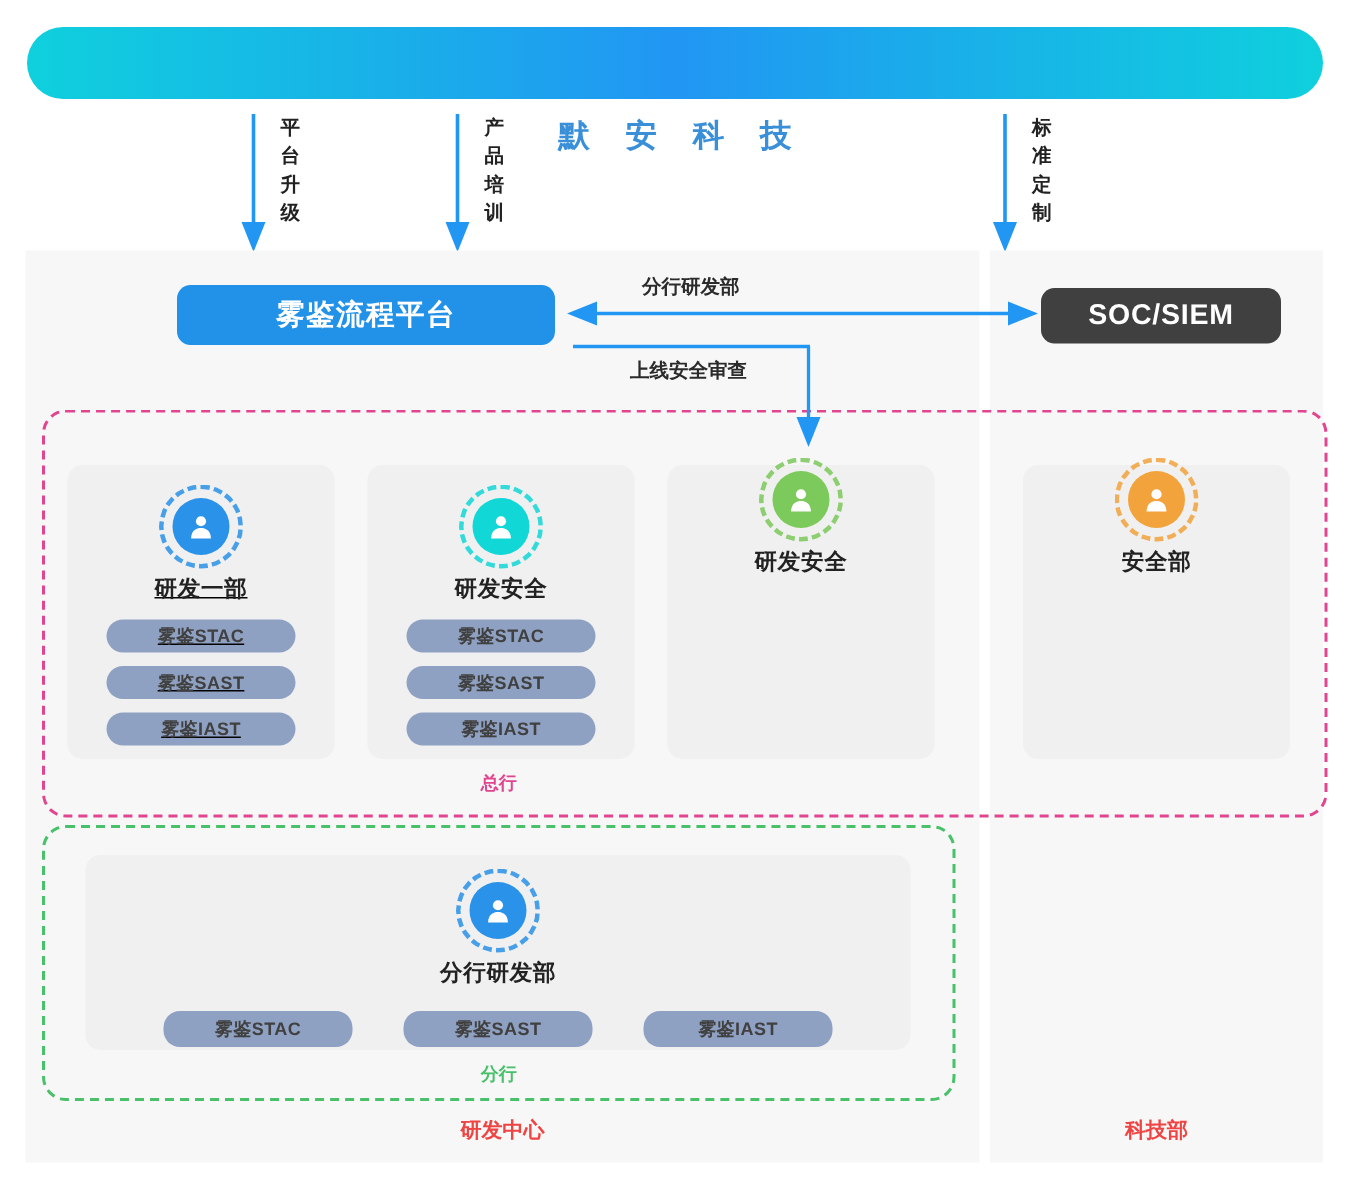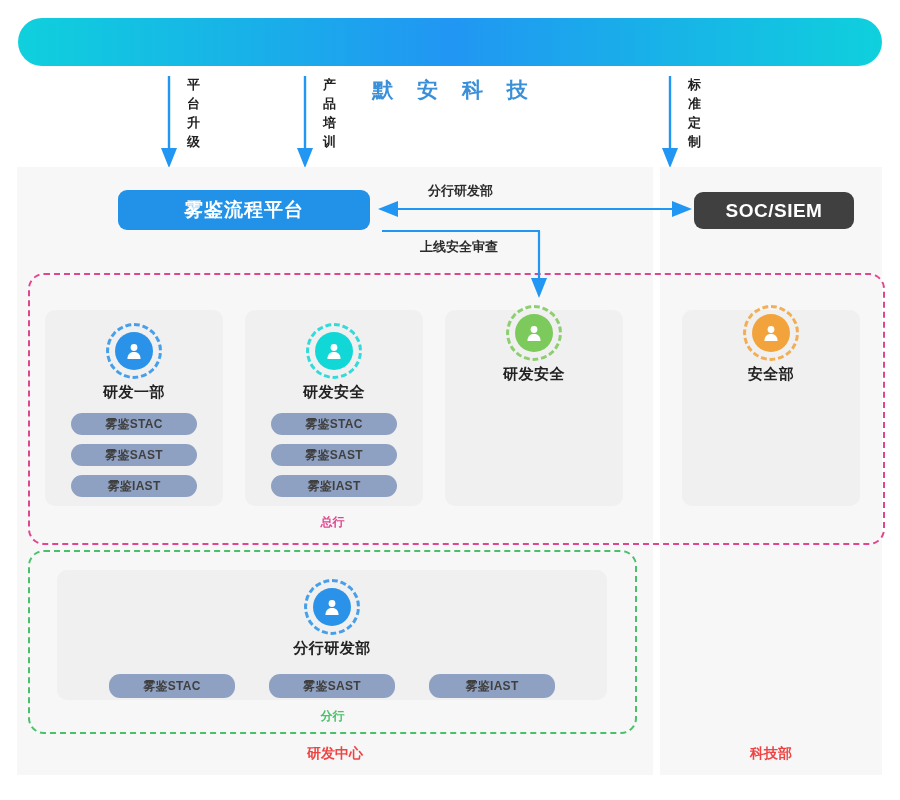--- a/index.html
+++ b/index.html
@@ -328,21 +328,21 @@
 
     <line x1="382" y1="231" x2="540" y2="231" stroke="#2196f3" stroke-width="2.2"></line>
     <line x1="539" y1="231" x2="539" y2="281" stroke="#2196f3" stroke-width="2.2"></line>
     <polygon points="531,278 547,278 539,298" fill="#2196f3"></polygon>
   </svg>
 
   <div class="conn-label" style="left:428px; top:182px;">分行研发部</div>
   <div class="conn-label" style="left:420px; top:238px;">上线安全审查</div>
 
   <div class="dept-card" style="left:45px; top:310px; width:178px; height:196px;">
-    <div class="dept-inner" style="padding-top:18px;">
+    <div class="dept-inner" style="padding-top:18px;text-decoration:underline;">
       <div class="avatar" style="color:#2a92e8;">
         <div class="ring"></div>
         <div class="disc">
           <svg width="20" height="20" viewBox="0 0 20 20">
             <circle cx="10" cy="6.5" r="3.4" fill="#fff"></circle>
             <path d="M3.4 18 C3.4 12.6 7 11 10 11 C13 11 16.6 12.6 16.6 18 Z" fill="#fff"></path>
           </svg>
         </div>
       </div>
       <div class="dept-name">研发一部</div>

